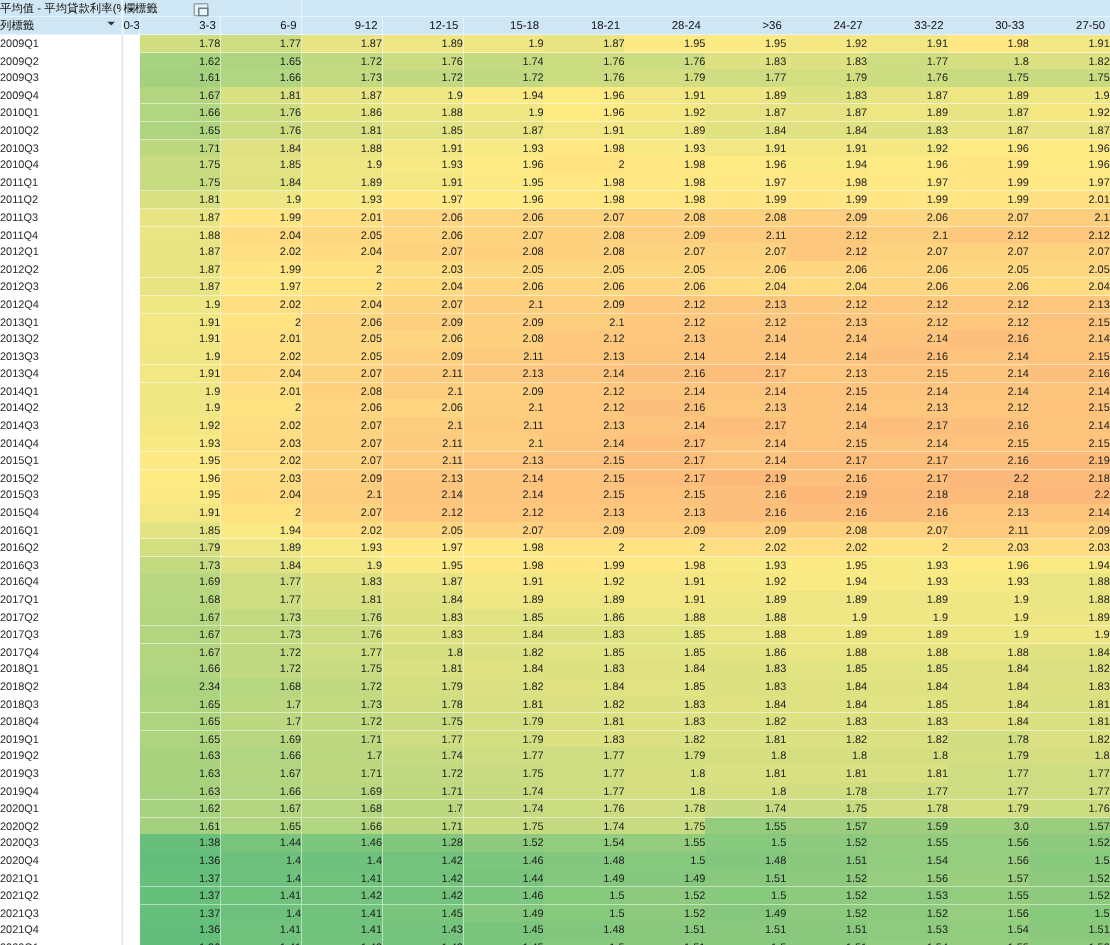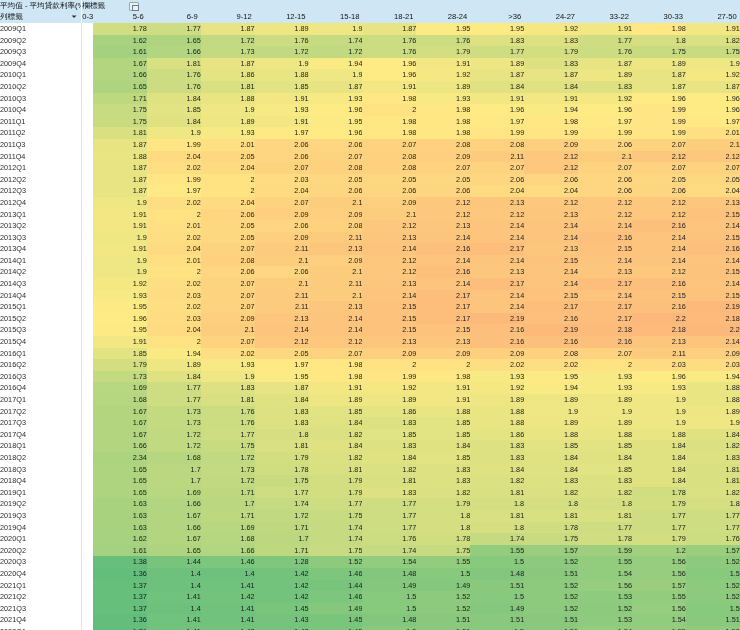--- a/index.html
+++ b/index.html
@@ -140,21 +140,21 @@
           <span>欄標籤</span><span class="sq-btn"></span>
         </th>
         <th colspan="10"></th>
       </tr>
       <tr class="hdr-cols" id="col-head-row">
         <th class="h-rowlabel">
           <span>列標籤</span>
           <span class="funnel">⏷</span>
         </th>
       <th class="h-num">0-3</th>
-          <th class="h-num ralign">5-6</th>
+          <th class="h-num ralign">3-3</th>
           <th class="h-num ralign">6-9</th>
           <th class="h-num ralign">9-12</th>
           <th class="h-num ralign">12-15</th>
           <th class="h-num ralign">15-18</th>
           <th class="h-num ralign">18-21</th>
           <th class="h-num ralign">28-24</th>
           <th class="h-num ralign">&gt;36</th>
           <th class="h-num ralign">24-27</th>
           <th class="h-num ralign">33-22</th>
           <th class="h-num ralign">30-33</th>
@@ -933,21 +933,21 @@
           <td class="val" style="background: rgb(164, 209, 127);">1.61</td>
           <td class="val" style="background: rgb(174, 212, 127);">1.65</td>
           <td class="val" style="background: rgb(177, 213, 128);">1.66</td>
           <td class="val" style="background: rgb(190, 216, 128);">1.71</td>
           <td class="val" style="background: rgb(200, 219, 129);">1.75</td>
           <td class="val" style="background: rgb(198, 219, 129);">1.74</td>
           <td class="val" style="background: rgb(200, 219, 129);">1.75</td>
           <td class="val" style="background: rgb(148, 204, 126);">1.55</td>
           <td class="val" style="background: rgb(154, 206, 126);">1.57</td>
           <td class="val" style="background: rgb(159, 207, 126);">1.59</td>
-          <td class="val" style="background: rgb(161, 208, 127);">1.2</td>
+          <td class="val" style="background: rgb(161, 208, 127);">3.0</td>
           <td class="val" style="background: rgb(154, 206, 126);">1.57</td>
           <td class="val" style="background: rgb(156, 207, 126);">1.58</td>
         </tr>
         <tr>
           <td class="rowlab">2020Q3</td>
           <td class="val blank"></td>
           <td class="val" style="background: rgb(104, 191, 123);">1.38</td>
           <td class="val" style="background: rgb(120, 196, 124);">1.44</td>
           <td class="val" style="background: rgb(125, 198, 125);">1.46</td>
           <td class="val" style="background: rgb(128, 198, 125);">1.28</td>

